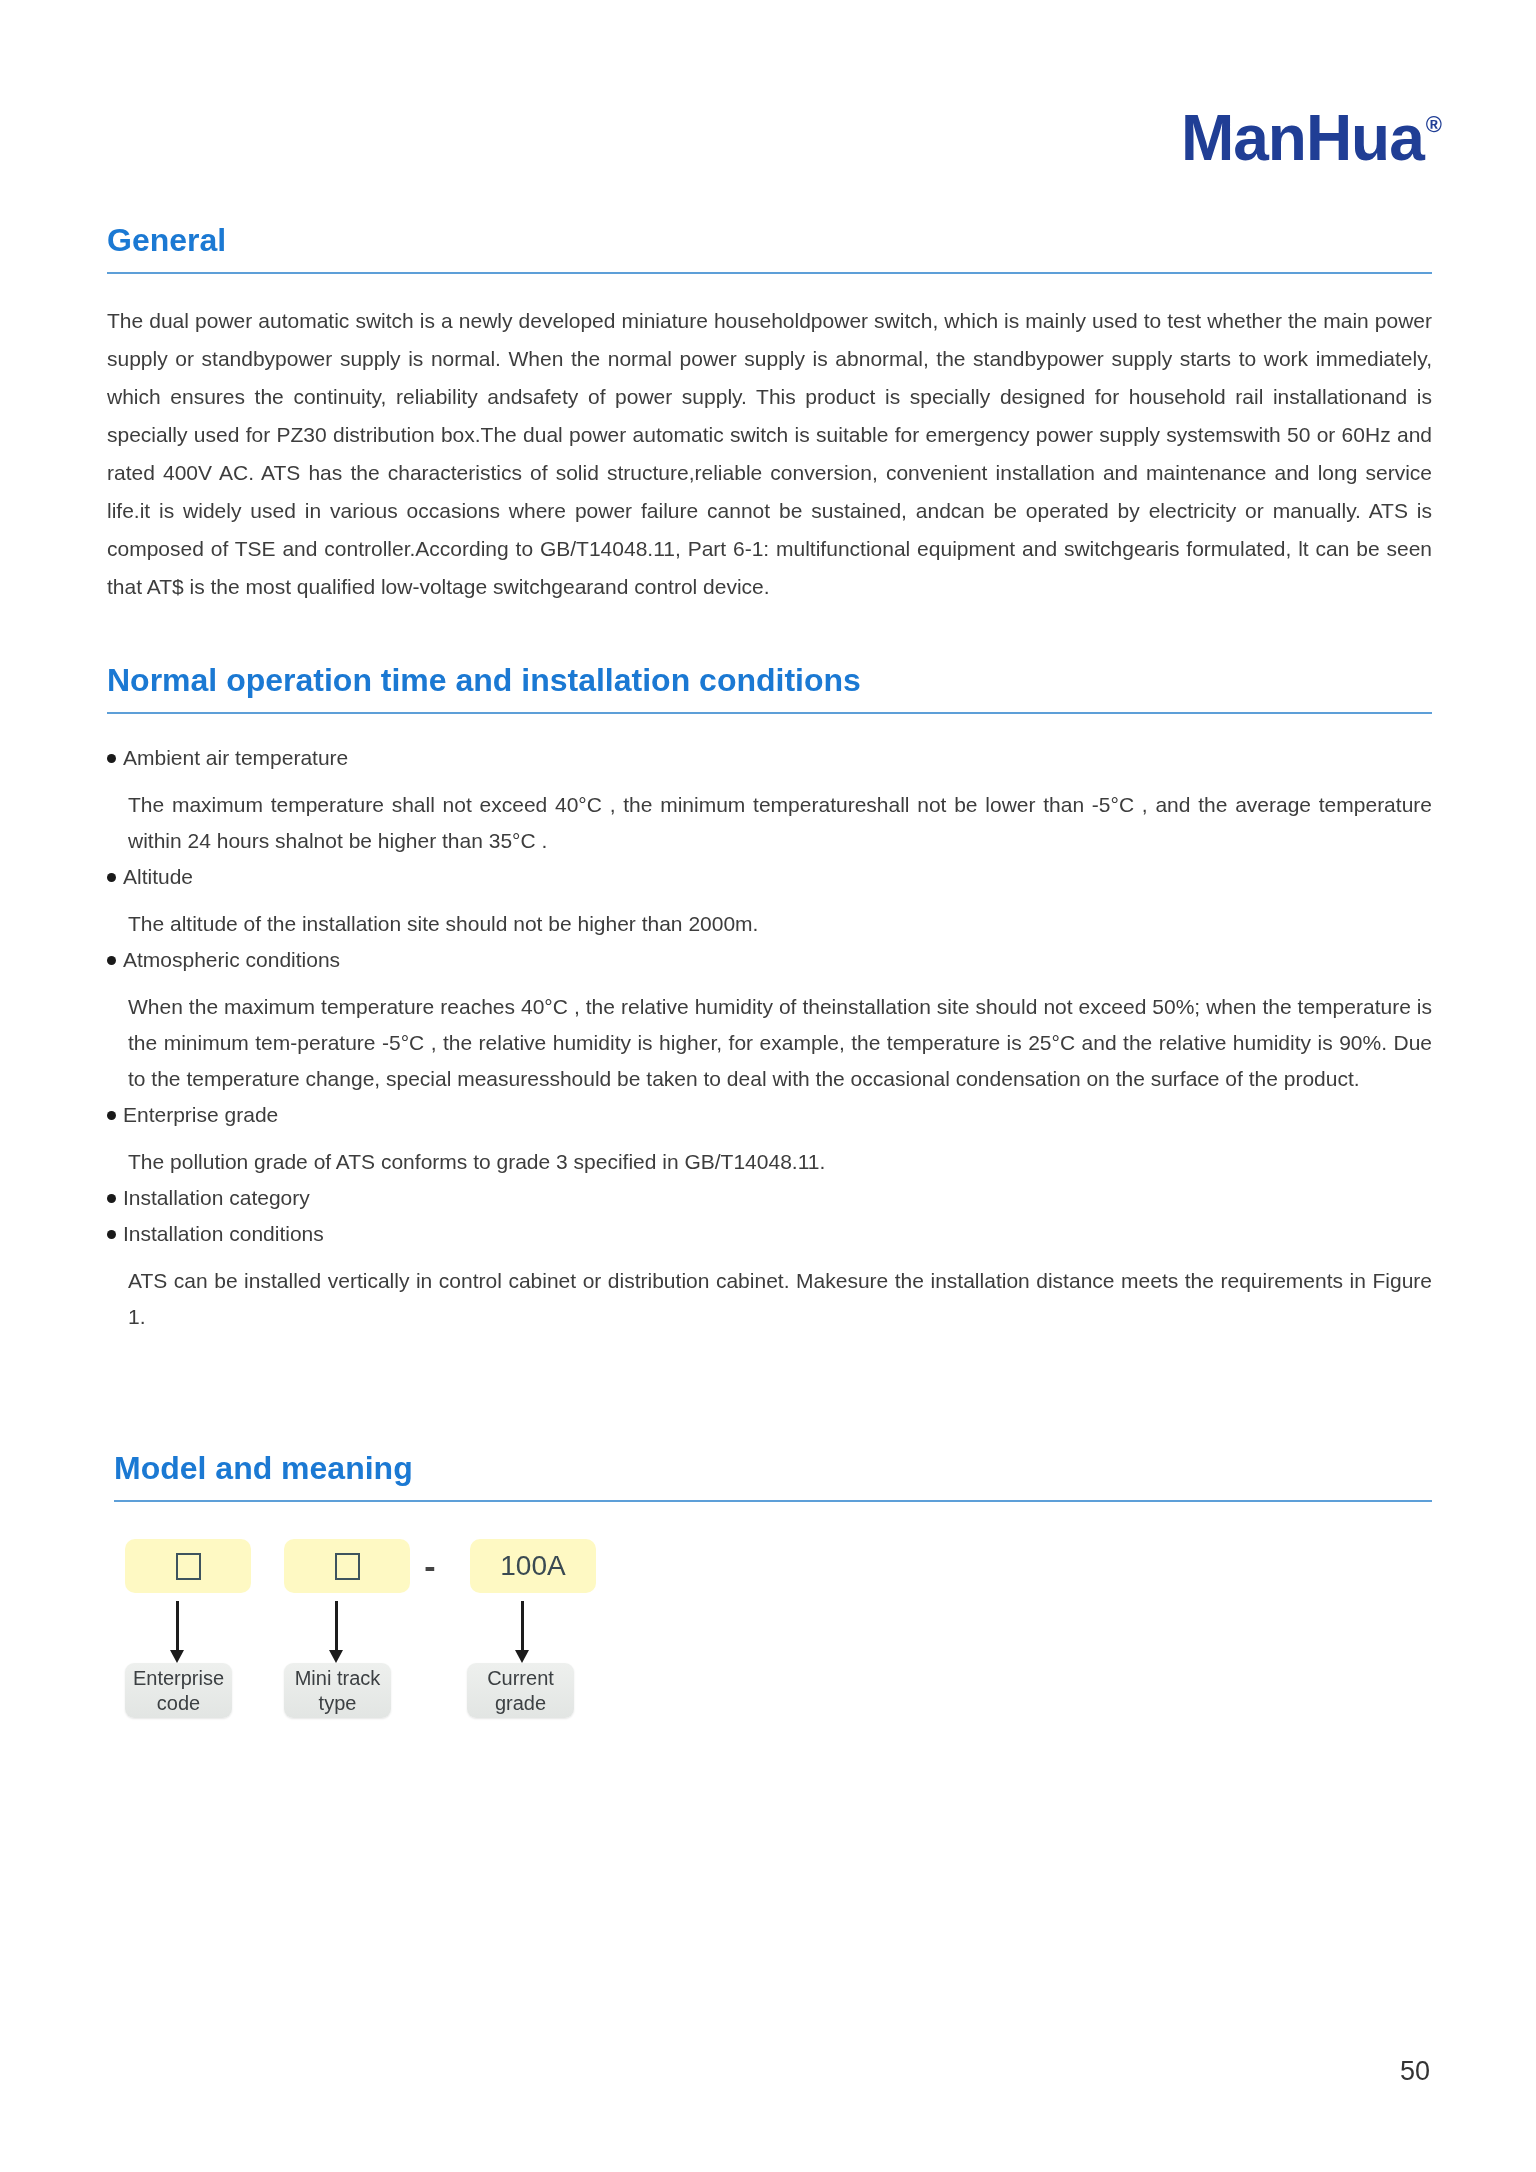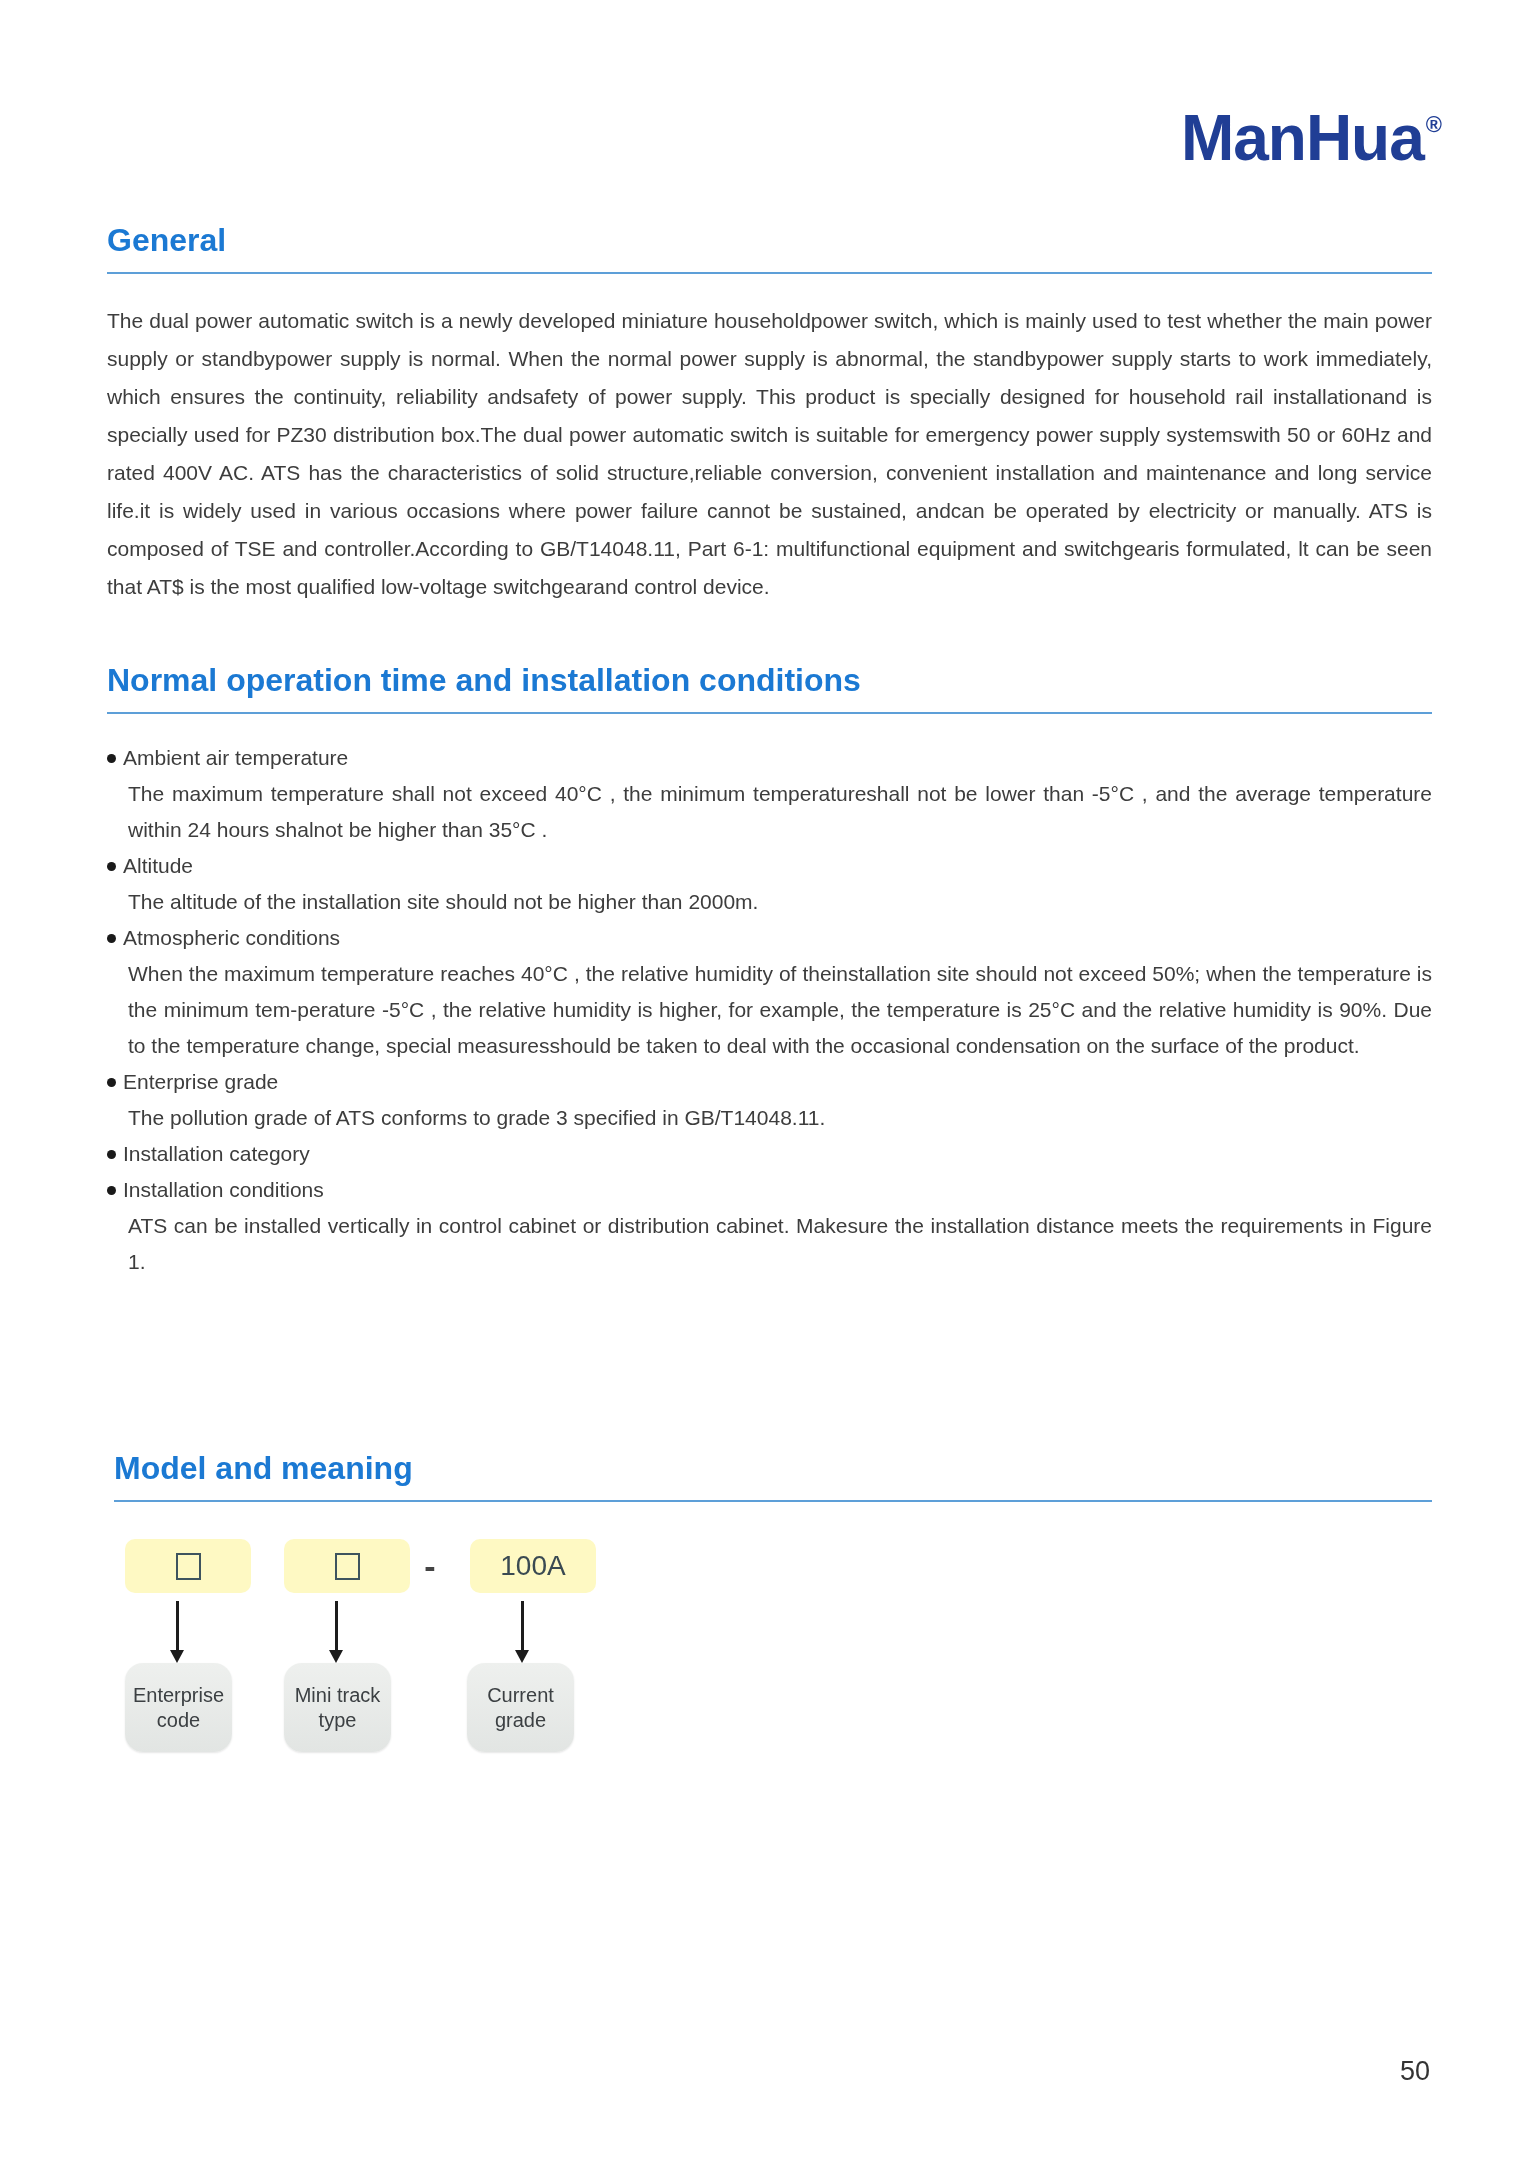--- a/index.html
+++ b/index.html
@@ -32,21 +32,21 @@
   .body{font-size:21px;line-height:38px;color:#3d3d3d;}
   .just{text-align:justify;}
   .sec-general p{margin:28px 0 0 0;}
   
   .bullets{margin-top:26px;font-size:21px;line-height:36px;color:#3d3d3d;}
   .bullet-title{display:flex;align-items:flex-start;}
   .dot{
     flex:0 0 auto;width:9px;height:9px;border-radius:50%;
     background:#1a1a1a;margin:14px 7px 0 0;
   }
-  .bullet-body{margin-left:21px;text-align:justify;}
+  .bullet-body{margin-left:21px;text-align:justify;margin-top:11px;}
   
   .diagram{position:relative;height:215px;margin-top:37px;}
   .tbox{
     position:absolute;top:0;width:126px;height:54px;
     background:#fef9c3;border-radius:10px;
     display:flex;align-items:center;justify-content:center;
   }
   .tbox-0{left:11px;}
   .tbox-1{left:170px;}
   .tbox-2{left:356px;}
@@ -65,23 +65,23 @@
   }
   .arrow::after{
     content:"";position:absolute;bottom:-12px;left:-6px;
     border-left:7px solid transparent;border-right:7px solid transparent;
     border-top:13px solid #1c1c1c;
   }
   .arrow-0{left:62px;}
   .arrow-1{left:221px;}
   .arrow-2{left:407px;}
   .lbox{
-    position:absolute;top:124px;width:107px;height:89px;
+    position:absolute;top:124px;width:107px;height:55px;
     background:linear-gradient(#eef0ee,#e2e5e3);
-    border-radius:18px;box-shadow:0 1px 2px rgba(0,0,0,0.10);
+    border-radius:9px;box-shadow:0 1px 2px rgba(0,0,0,0.10);
     display:flex;align-items:center;justify-content:center;
     text-align:center;font-size:20px;line-height:25px;color:#3c4043;
     padding:0 6px;box-sizing:border-box;
   }
   .lbox-0{left:11px;}
   .lbox-1{left:170px;}
   .lbox-2{left:353px;}
   
   .pagenum{
     position:absolute;top:2056px;right:106px;

